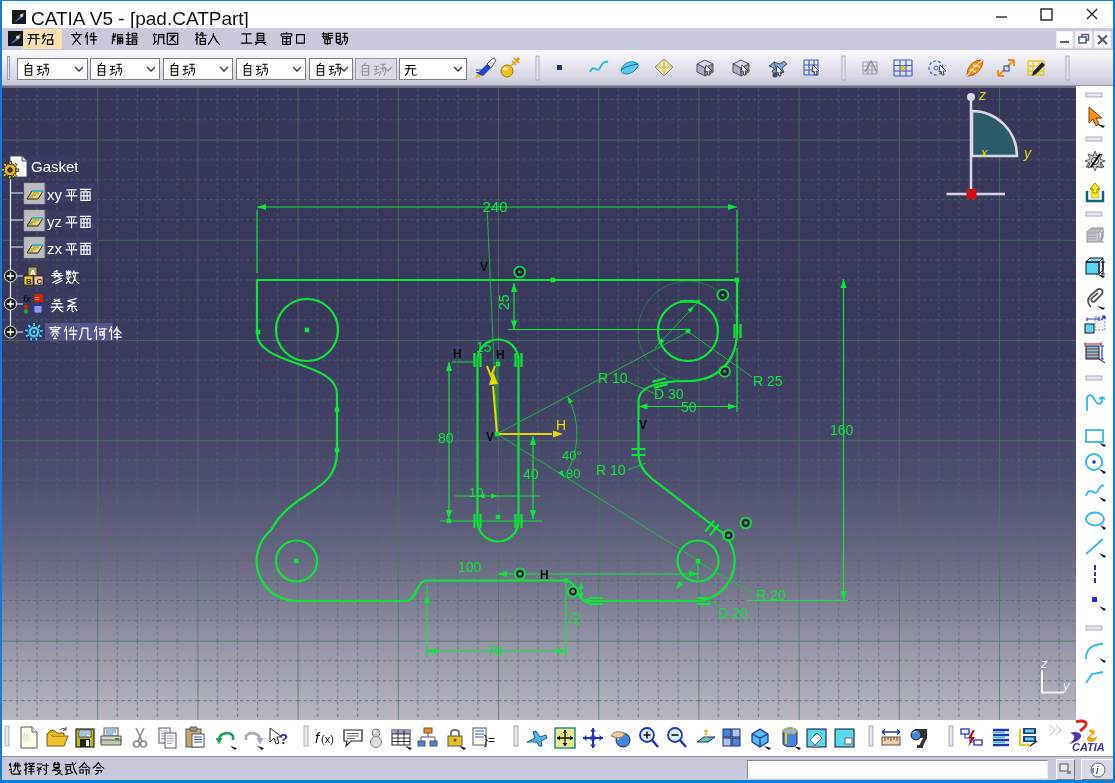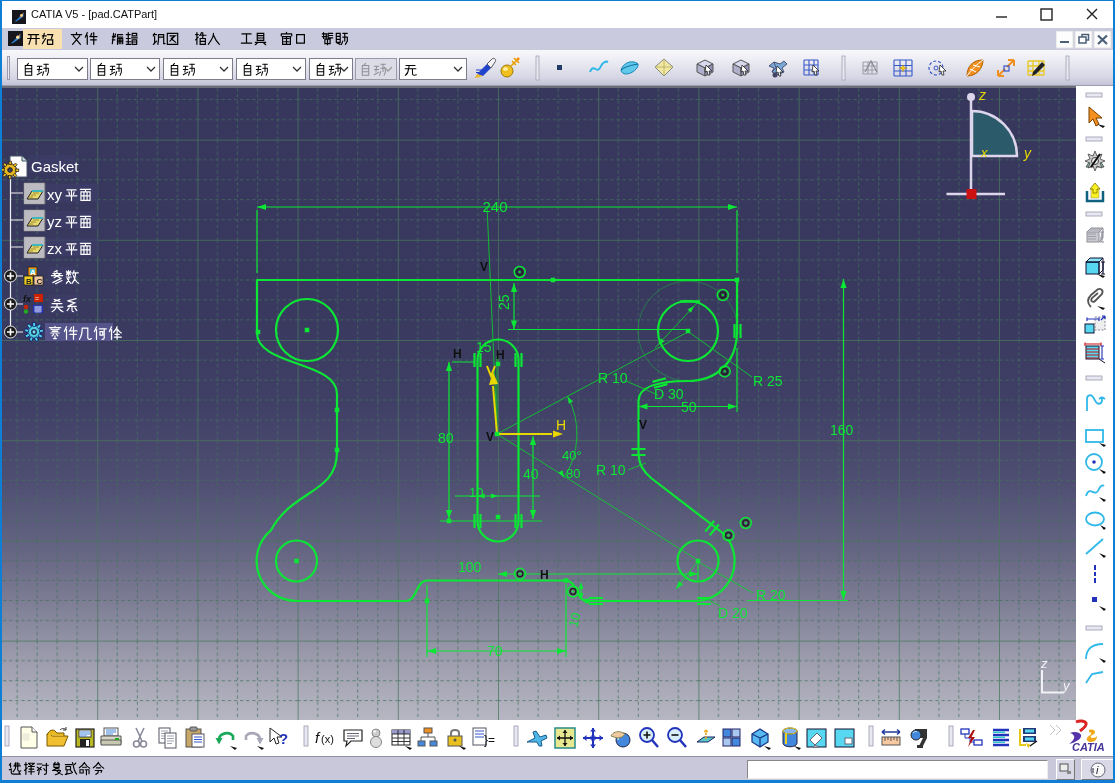--- a/index.html
+++ b/index.html
@@ -15,21 +15,21 @@
 .combo svg{position:absolute;right:2px;top:3px}
 </style></head>
 <body>
 <div id="titlebar">
     <svg class="abs" style="left:10px;top:9px" width="14" height="14" viewBox="0 0 17 17">
       <rect width="17" height="17" fill="#16161c"></rect>
       <path d="M3,14 C6,12 10,7 14,3 L14,8 C10,11 7,13 5,14 Z" fill="#2a7fd4"></path>
       <path d="M9,8 C11,6 13,4 14,3 L12,9 Z" fill="#e07818"></path>
       <circle cx="11.5" cy="6.5" r="1.6" fill="#ffd890"></circle>
     </svg>
-    <div class="abs" style="left:29px;top:7px;font-size:11px;color:#111">CATIA V5 - [pad.CATPart]</div>
+    <div class="abs" style="left:29px;top:7px;font-size:19px;color:#111">CATIA V5 - [pad.CATPart]</div>
     <svg class="abs" style="left:985px;top:5px" width="120" height="18" viewBox="0 0 120 18">
       <path d="M9,11 H20" stroke="#222" stroke-width="1.4" fill="none"></path>
       <rect x="54" y="3" width="11" height="11" fill="none" stroke="#222" stroke-width="1.4"></rect>
       <path d="M100,3 L110,13 M110,3 L100,13" stroke="#222" stroke-width="1.4"></path>
     </svg>
   </div>
 <div id="menubar">
     <svg class="abs" style="left:6px;top:3px" width="15" height="15" viewBox="0 0 17 17">
       <rect width="17" height="17" fill="#16161c"></rect>
       <path d="M3,14 C6,12 10,7 14,3 L14,8 C10,11 7,13 5,14 Z" fill="#2a7fd4"></path>

